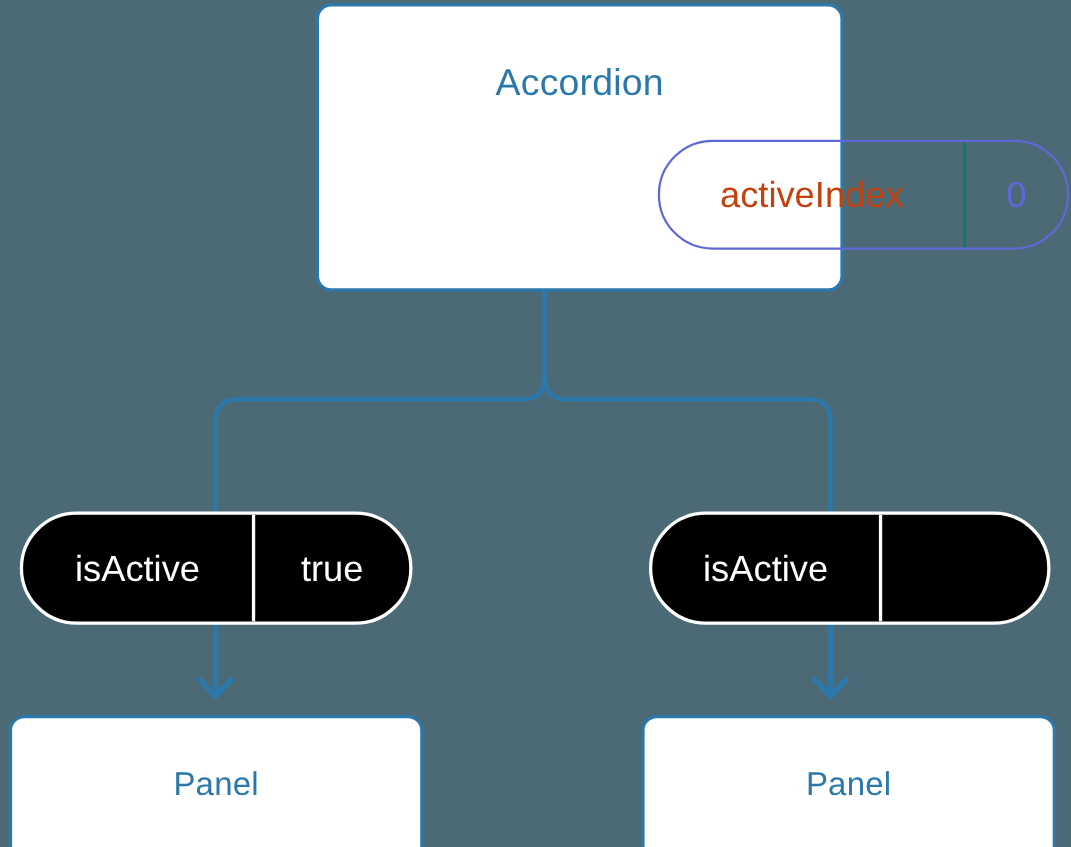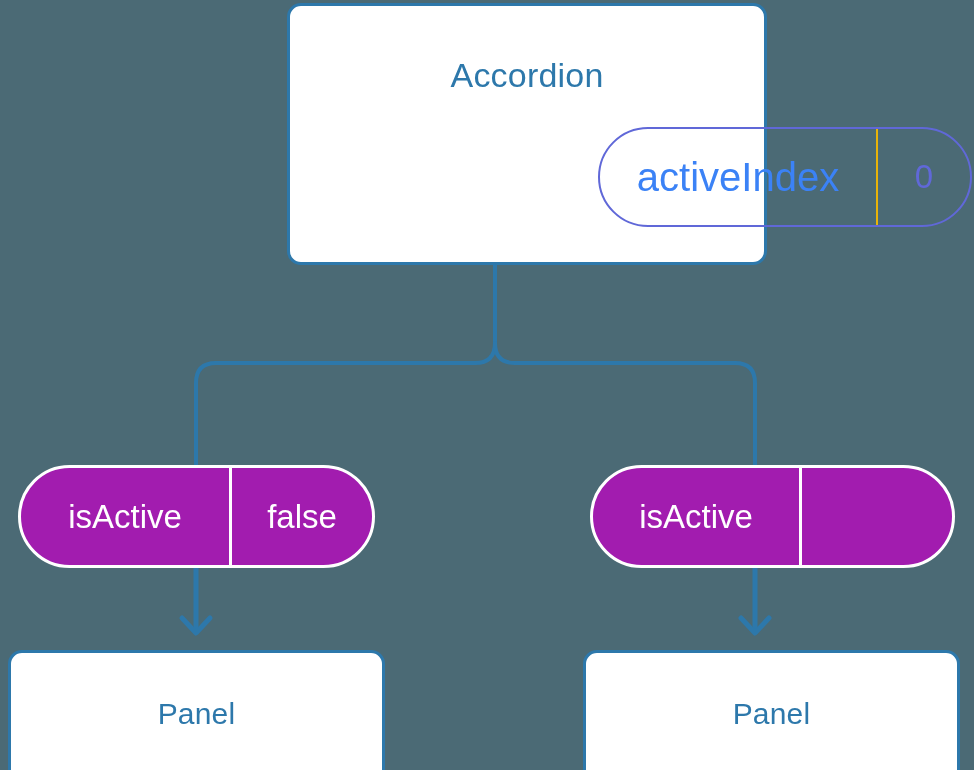--- a/index.html
+++ b/index.html
@@ -101,33 +101,33 @@
   #active-index-pill {
     left: 308px;
     top: 121px;
     width: 374px;
     height: 100px;
     border: 2px solid #6068d8;
     background: transparent;
   }
   #active-index-pill .pill-key {
     width: 278px;
-    border-right: 2px solid #eab308;
-    color: #3b82f6;
-    font-size: 40px;
+    border-right: 2px solid #0f766e;
+    color: #c2410c;
+    font-size: 33px;
   }
   #active-index-pill .pill-value {
     flex: 1;
     color: #6068d8;
     font-size: 33px;
   }
 
   
   .prop-pill.filled {
-    background: #a21caf;
+    background: #000000;
     border: 3px solid #ffffff;
   }
   .prop-pill.filled .pill-key {
     color: #ffffff;
     font-size: 33px;
     border-right: 3px solid #ffffff;
   }
   .prop-pill.filled .pill-value {
     flex: 1;
     color: #ffffff;
@@ -171,21 +171,21 @@
     <div class="card-title">Accordion</div>
 
     <div id="active-index-pill" class="prop-pill">
       <div class="pill-key">activeIndex</div>
       <div class="pill-value">0</div>
     </div>
   </div>
 
   <div id="is-active-pill-left" class="prop-pill filled">
     <div class="pill-key">isActive</div>
-    <div class="pill-value">false</div>
+    <div class="pill-value">true</div>
   </div>
 
   <div id="is-active-pill-right" class="prop-pill filled">
     <div class="pill-key">isActive</div>
   </div>
 
   <div id="panel-left" class="panel-card">
     <div class="card-title">Panel</div>
   </div>
 

